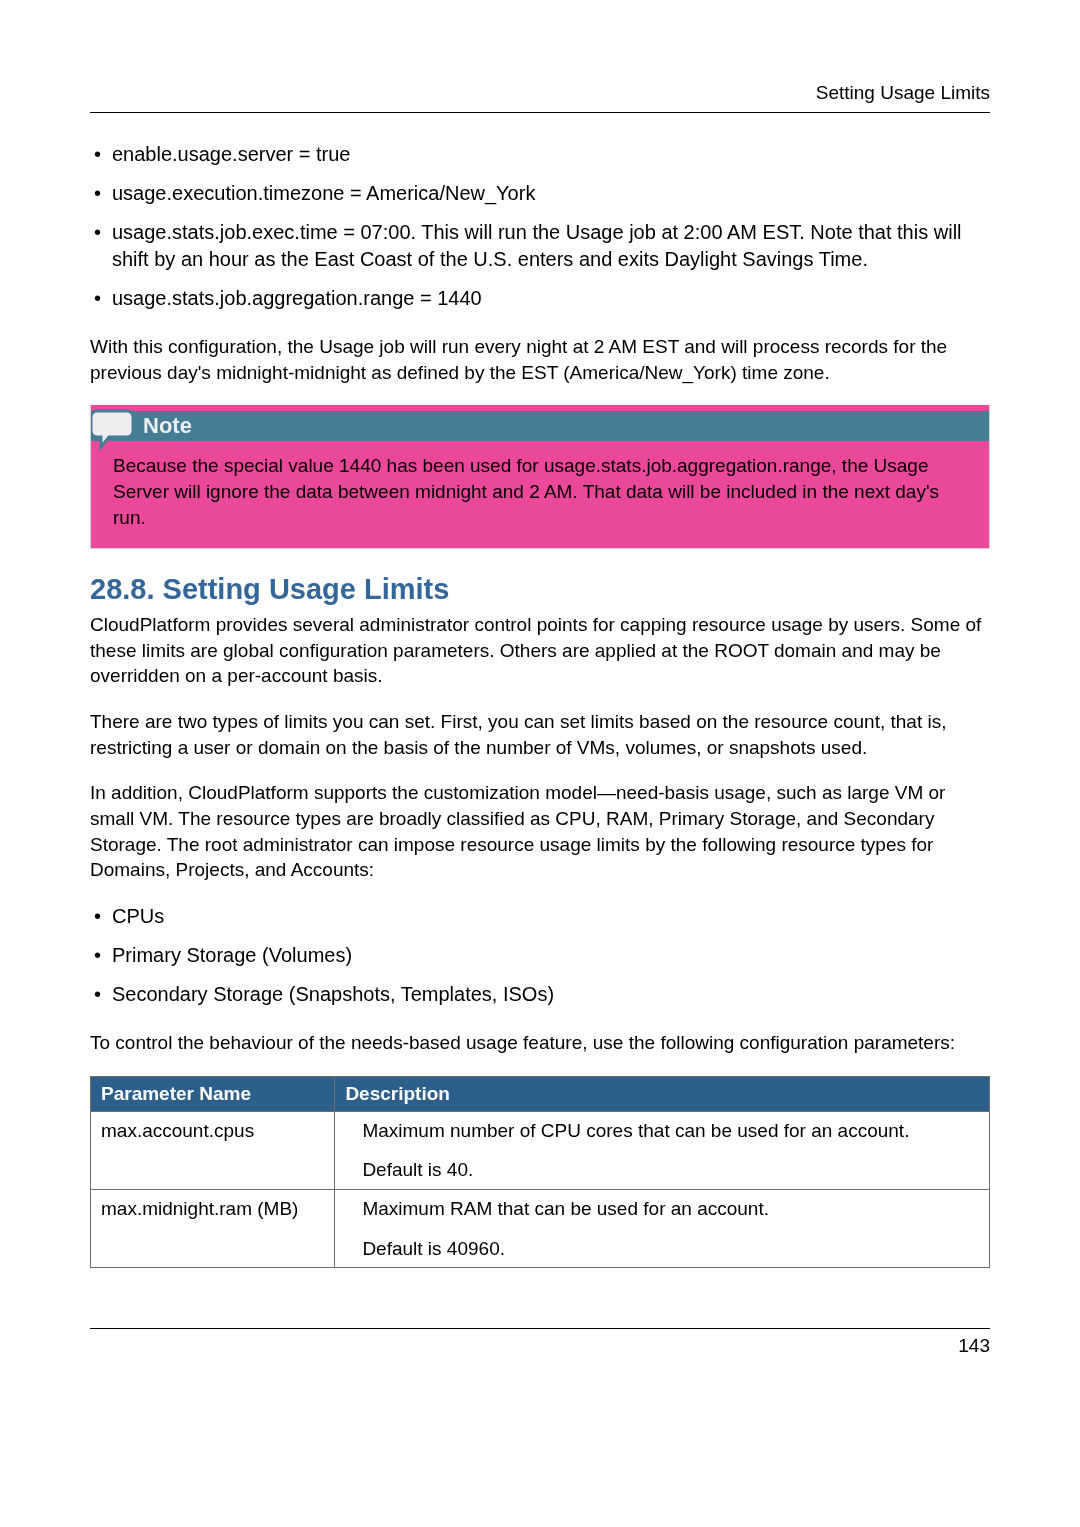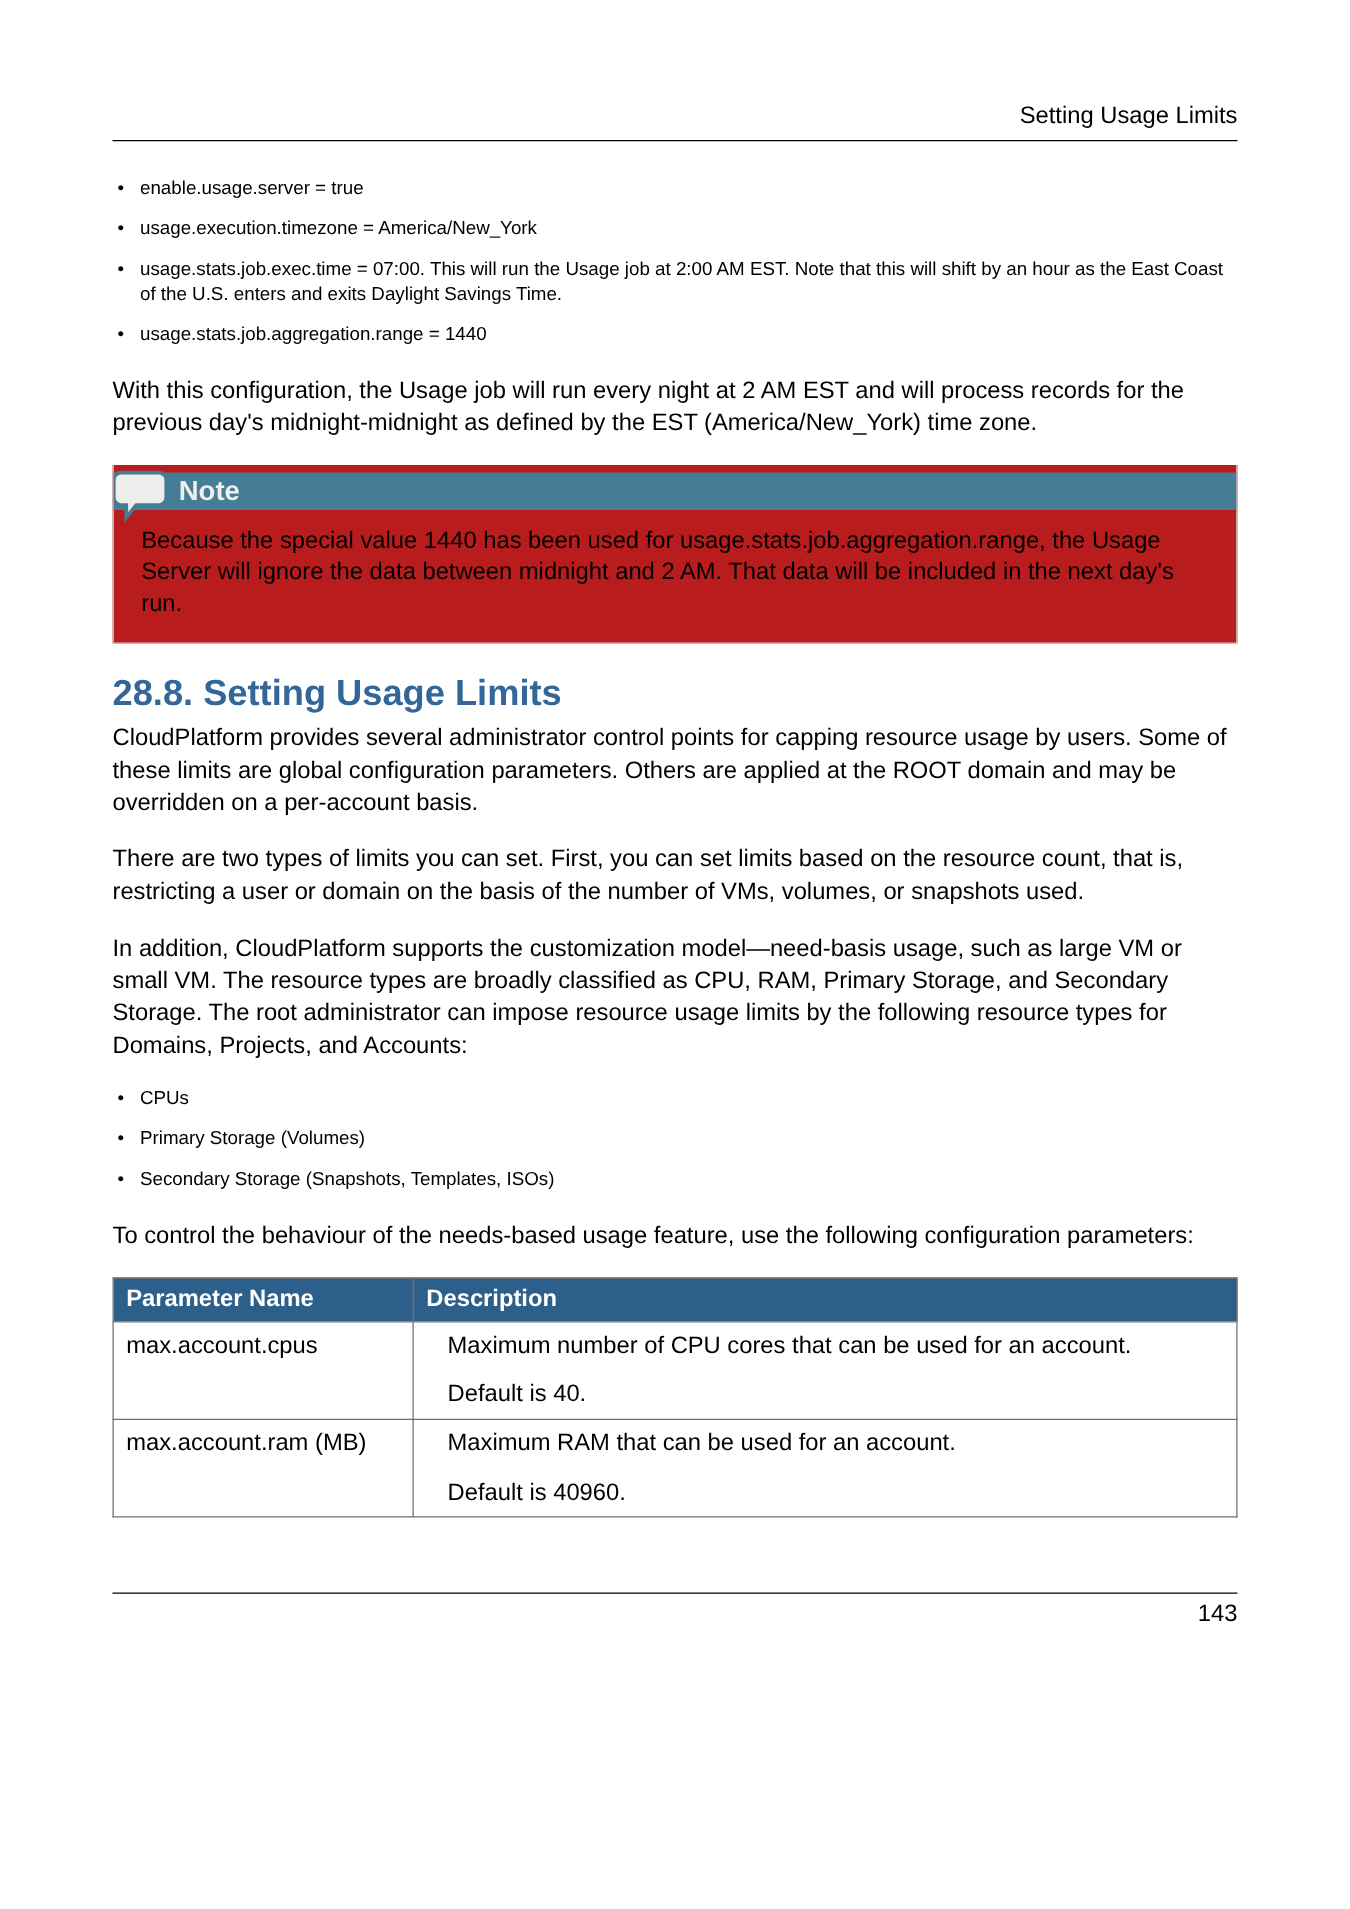--- a/index.html
+++ b/index.html
@@ -1,25 +1,25 @@
 <!DOCTYPE html>
 <html><head>
 <meta charset="utf-8">
 <style>
   * { box-sizing: border-box; margin: 0; padding: 0; }
   html, body { width: 1080px; background: #fff; font-family: "Liberation Sans", Arial, Helvetica, sans-serif; color: #000; }
   .page { padding: 82px 90px 40px 90px; }
   .header-right { text-align: right; font-size: 19px; margin-bottom: 8px; }
   .hr { border: none; border-top: 1px solid #000; margin-bottom: 28px; }
   ul.bullets { list-style: none; padding-left: 0; margin: 0 0 22px 0; }
-  ul.bullets > li { position: relative; padding-left: 22px; font-size: 15px; line-height: 1.35; margin-bottom: 12px; }
+  ul.bullets > li { position: relative; padding-left: 22px; font-size: 20px; line-height: 1.35; margin-bottom: 12px; }
   ul.bullets > li::before { content: "•"; position: absolute; left: 4px; top: 0; }
   p { font-size: 19px; line-height: 1.35; margin-bottom: 20px; }
 
-  .note-box { background: #b91c1c; border-left: 1px solid #d3d3d1; border-right: 1px solid #d3d3d1; border-bottom: 1px solid #d3d3d1; padding-bottom: 18px; margin-bottom: 24px; }
+  .note-box { background: #ec4899; border-left: 1px solid #d3d3d1; border-right: 1px solid #d3d3d1; border-bottom: 1px solid #d3d3d1; padding-bottom: 18px; margin-bottom: 24px; }
   .note-header { position: relative; height: 48px; }
   .note-bar { position: absolute; left: 0; right: 0; top: 6px; height: 30px; background: #457d97; }
   .note-label { position: absolute; left: 52px; top: 6px; height: 30px; line-height: 30px; font-size: 22px; font-weight: bold; color: #eeeeec; }
   .note-icon { position: absolute; left: 0; top: 0; width: 48px; height: 48px; }
   .note-body { padding: 0 22px; font-size: 19px; line-height: 1.35; }
 
   h2.section { color: #336699; font-size: 29px; font-weight: bold; margin: 12px 0 6px 0; }
 
   table.params { width: 100%; border-collapse: collapse; font-size: 19px; margin-bottom: 40px; padding-left: 12px; }
   table.params th { background: #2d5f8b; color: #fff; text-align: left; padding: 6px 10px; font-weight: bold; border: 1px solid #6f6f6f; }
@@ -81,21 +81,21 @@
     </thead>
     <tbody>
       <tr>
         <td>max.account.cpus</td>
         <td>
           <p>Maximum number of CPU cores that can be used for an account.</p>
           <p>Default is 40.</p>
         </td>
       </tr>
       <tr>
-        <td>max.account.ram (MB)</td>
+        <td>max.midnight.ram (MB)</td>
         <td>
           <p>Maximum RAM that can be used for an account.</p>
           <p>Default is 40960.</p>
         </td>
       </tr>
     </tbody>
   </table>
 
   <hr class="footer-hr">
   <div class="page-num">143</div>

